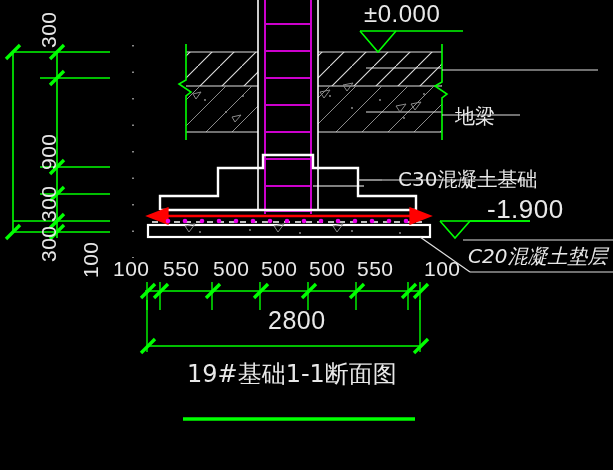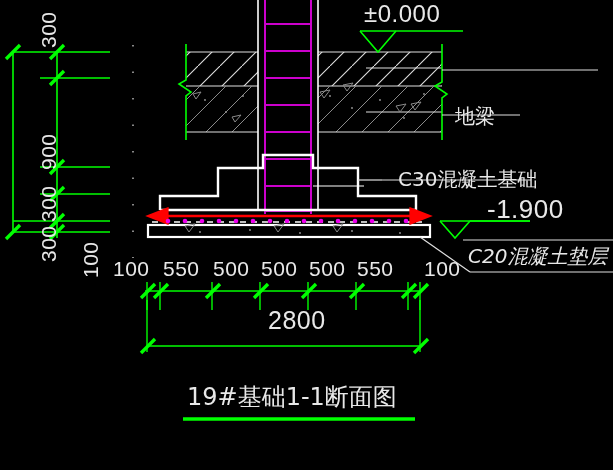--- a/index.html
+++ b/index.html
@@ -303,15 +303,15 @@
 
 
   <div class="cad-text cn lbl" style="left:455px; top:106px;font-family:Liberation Serif, serif;">地梁</div>
 
   <div class="cad-text cn lbl" style="left:398px; top:169px;">C30混凝土基础</div>
 
   <div class="cad-text" style="left:487px; top:196px; font-size:26px;">-1.900</div>
 
   <div class="cad-text cn lbl" style="left:468px; top:246px;font-style:italic;">C20混凝土垫层</div>
 
-  <div class="cad-text cn title-text" style="left:187px; top:385px;">19#基础1-1断面图</div>
+  <div class="cad-text cn title-text" style="left:187px; top:362px;">19#基础1-1断面图</div>
 
 </div>
 
 </body></html>

